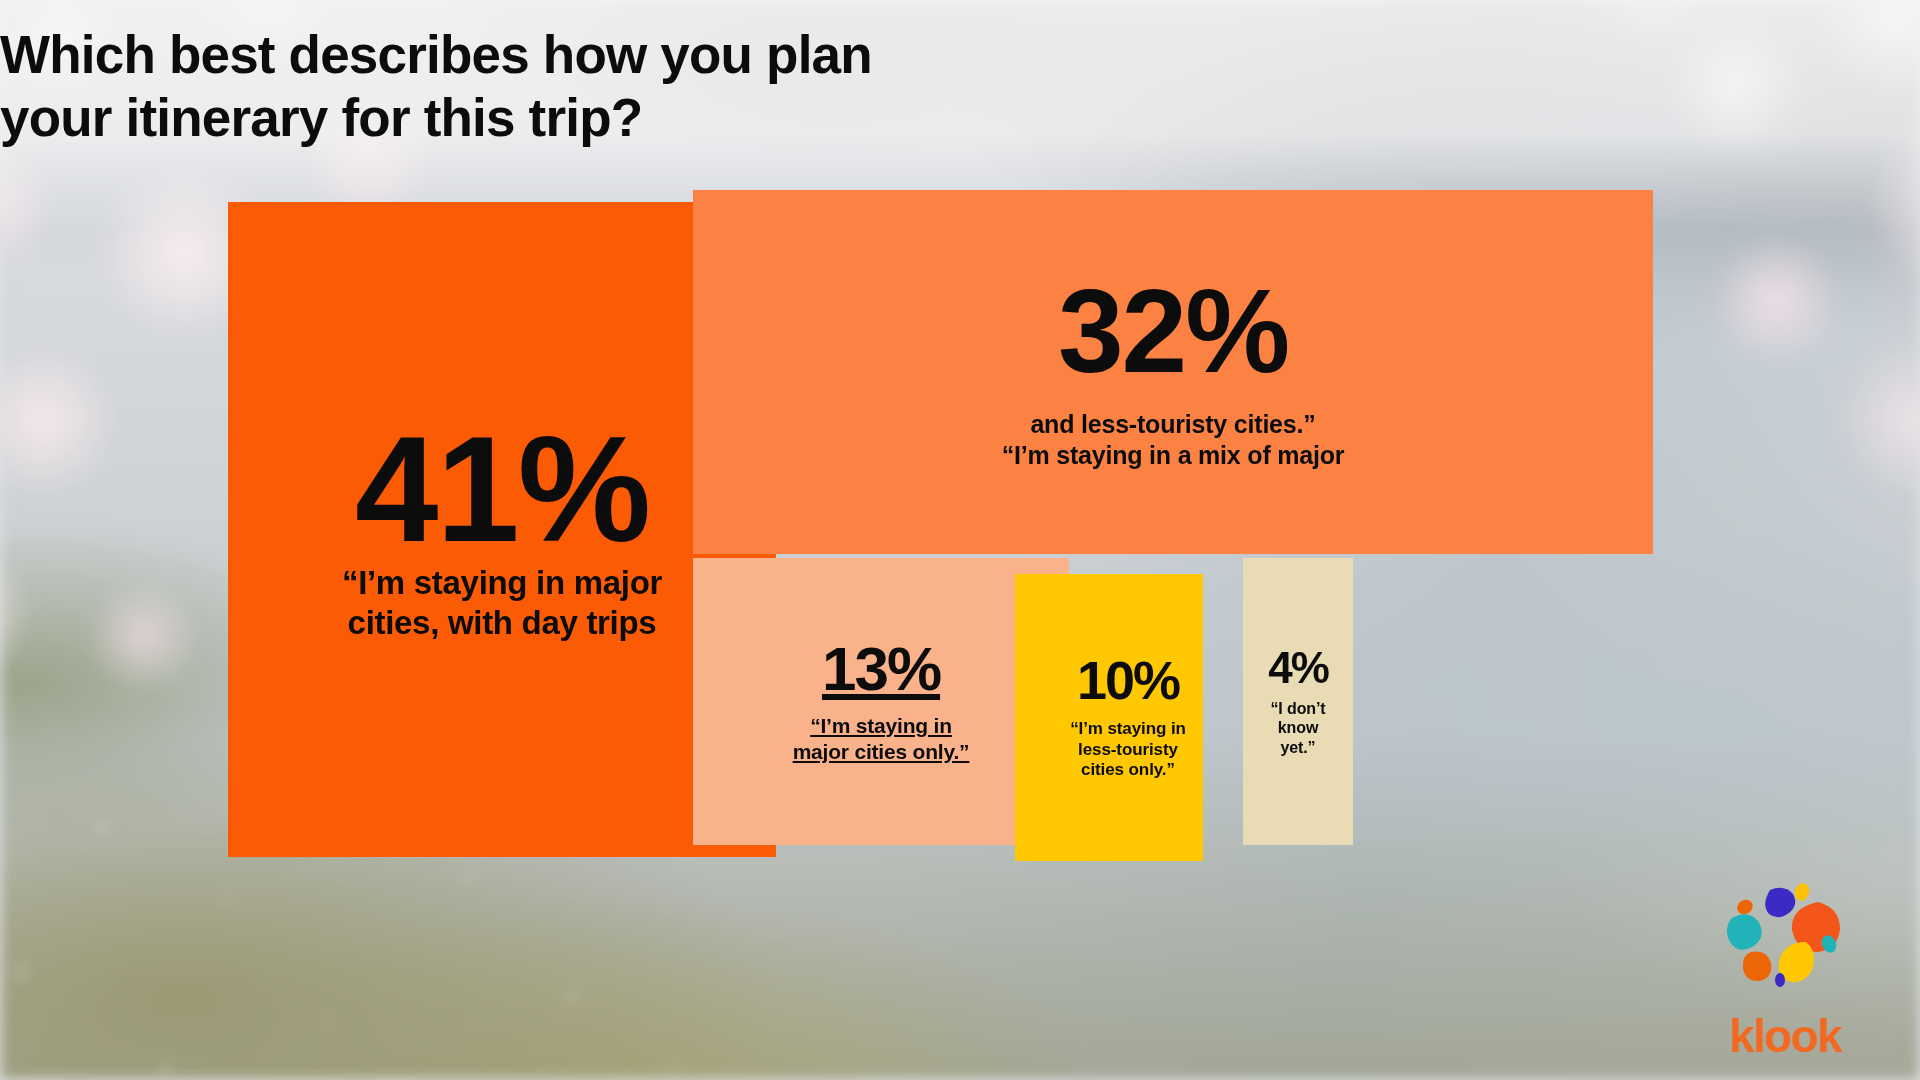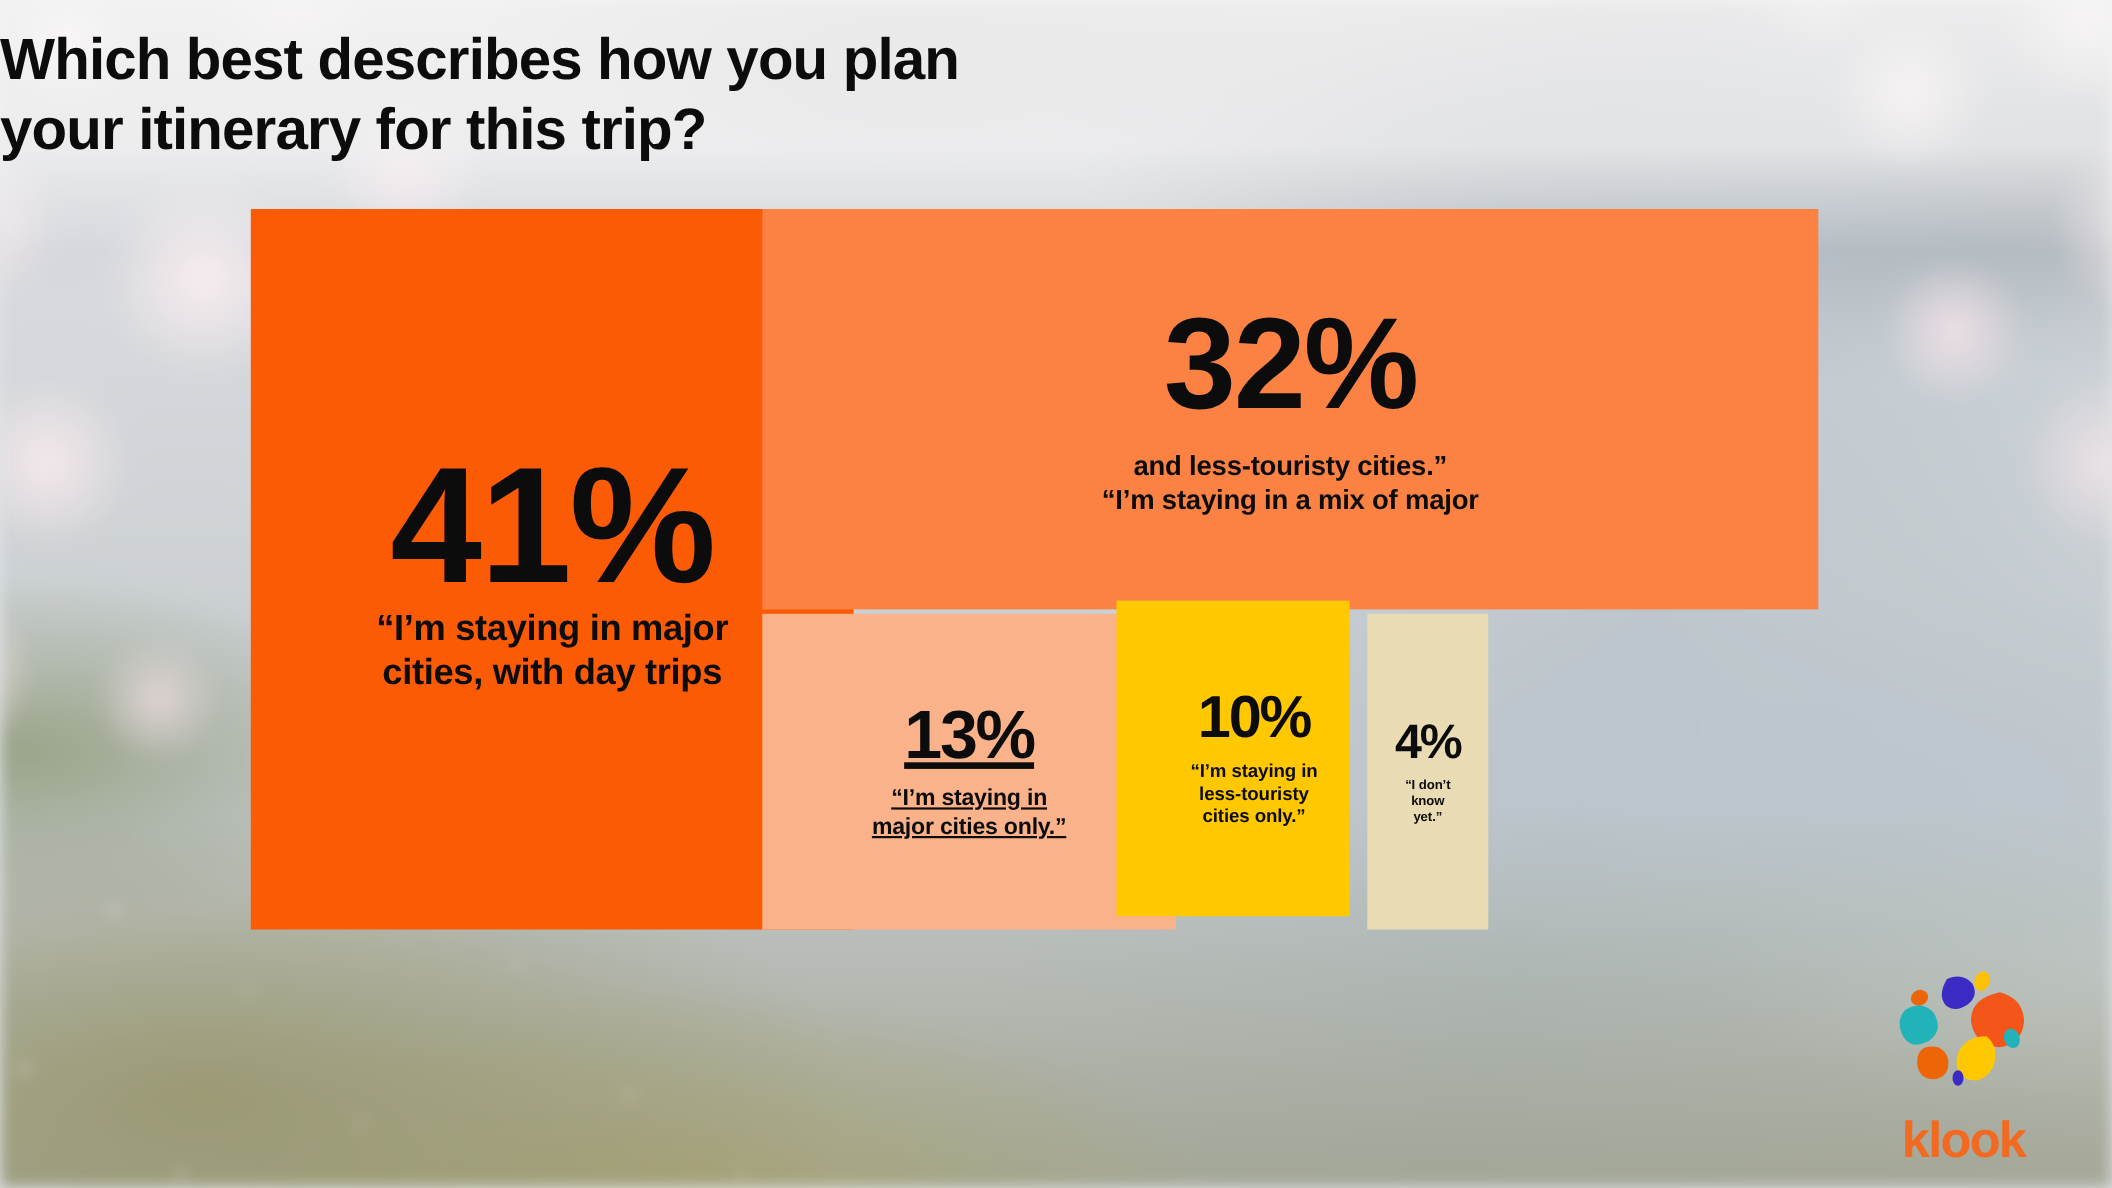--- a/index.html
+++ b/index.html
@@ -97,43 +97,43 @@
     position:absolute;
     display:flex; flex-direction:column;
     align-items:center; justify-content:center;
     text-align:center; color:#0c0c0c;
     padding:6px 10px;
   }
   .cell .pct { font-weight:bold; letter-spacing:-2px; line-height:.98; }
   .cell .cap { font-weight:bold; line-height:1.22; }
 
   
-  #cell-41 { left:0px;   top:0px;   width:548px; height:655px; background:#FC5B06;align-items:center; }
+  #cell-41 { left:0px;   top:12px;   width:548px; height:655px; background:#FC5B06;align-items:center; }
   #cell-41 .pct { font-size:150px; }
   #cell-41 .cap { font-size:33px; letter-spacing:-.3px; }
 
   
   #cell-32 { left:465px; top:0px;   width:960px; height:364px; background:#FB8243; }
   #cell-32 .pct { font-size:118px; }
   #cell-32 .cap { font-size:25px; margin-top:20px; letter-spacing:-.2px; }
 
   
   #cell-13 { left:465px; top:368px; width:376px; height:287px; background:#FAB28A;text-decoration:underline; }
   #cell-13 .pct { font-size:62px; }
   #cell-13 .cap { font-size:21px; margin-top:14px; letter-spacing:-.2px; }
 
   
-  #cell-10 { left:787px; top:356px; width:212px; height:287px; background:#FFC800;padding-left:48px; }
+  #cell-10 { left:787px; top:384px; width:188px; height:287px; background:#FFC800;padding-left:48px; }
   #cell-10 .pct { font-size:54px; }
   #cell-10 .cap { font-size:17px; margin-top:12px; letter-spacing:-.1px; }
 
   
   #cell-4  { left:1015px; top:368px; width:110px; height:287px; background:#E9DBB3; }
   #cell-4 .pct  { font-size:44px; }
-  #cell-4 .cap  { font-size:12px; margin-top:10px; letter-spacing:-.1px; }
+  #cell-4 .cap  { font-size:16px; margin-top:10px; letter-spacing:-.1px; }
 
   
   #klook-logo { position:absolute; z-index:4; left:1690px; top:880px; width:190px; height:175px; }
   #klook-logo .mark { width:150px; height:115px; margin:0 auto; display:block; }
   #klook-wordmark {
     display:block; text-align:center; color:#F26A21;
     font-size:46px; font-weight:bold; letter-spacing:-1.6px; margin-top:2px;
   }
 </style>
 </head>

